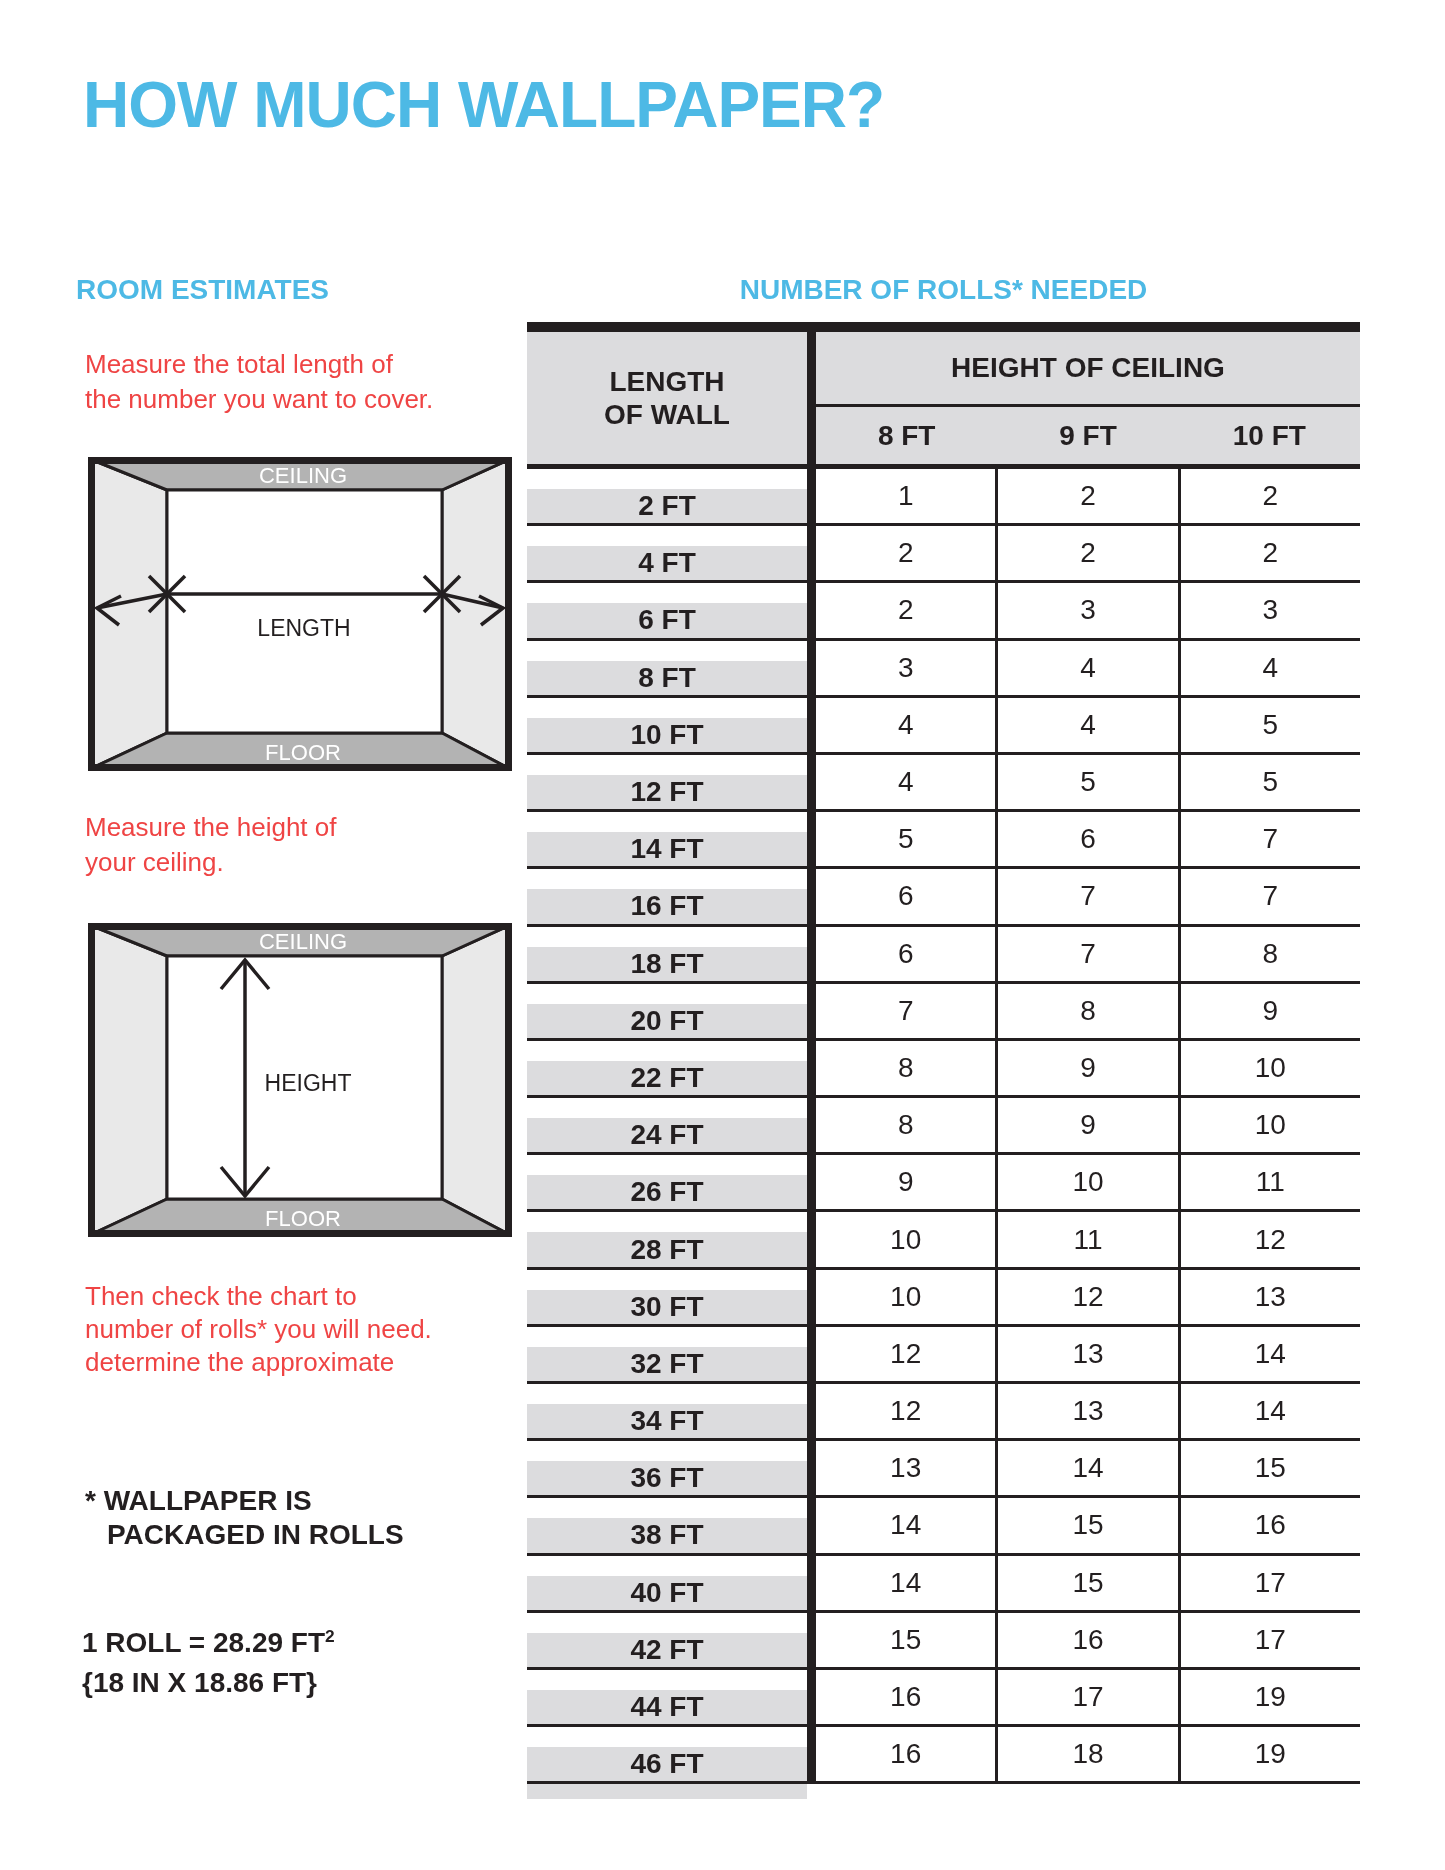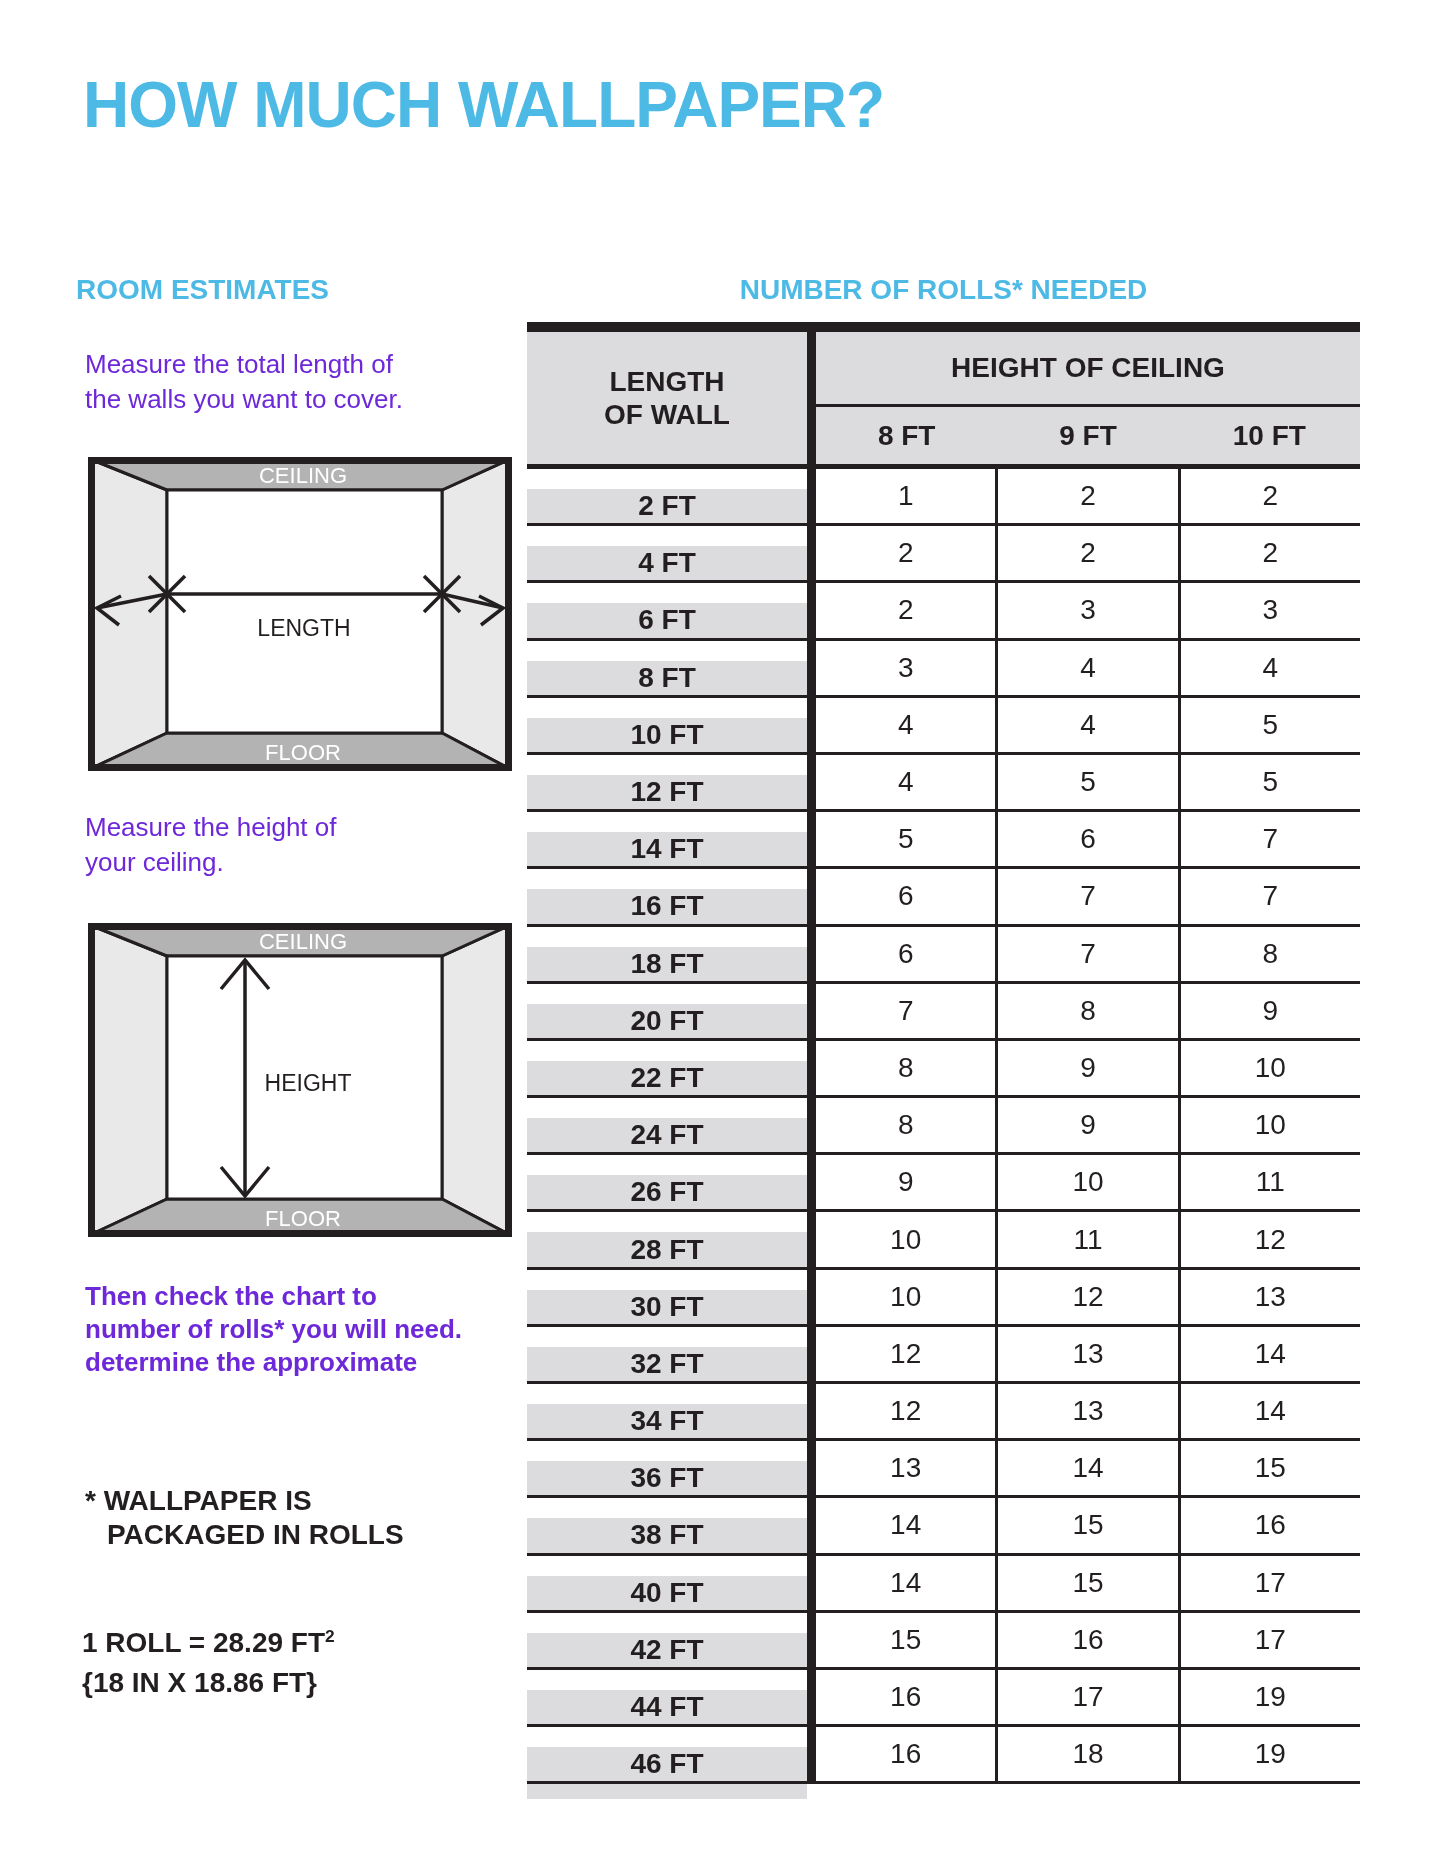--- a/index.html
+++ b/index.html
@@ -12,21 +12,21 @@
   .abs{position:absolute;}
 
   
   .page-title{
     left:83px;top:68px;font-size:64px;font-weight:bold;letter-spacing:-1px;
     color:#4db9e5;white-space:nowrap;
   }
   .section-heading{
     font-size:28px;font-weight:bold;color:#4db9e5;white-space:nowrap;
   }
-  .body-text{font-size:26px;line-height:35px;color:#6d28d9;}
+  .body-text{font-size:26px;line-height:35px;color:#ef4444;}
   .footnote{
     left:85px;top:1484px;font-size:28px;font-weight:bold;line-height:34px;
   }
   .footnote .indent{padding-left:22px;}
   .roll-info{
     left:82px;top:1585px;font-size:28px;font-weight:bold;line-height:40px;margin-top:38px;
   }
   .roll-info sup{font-size:0.62em;vertical-align:super;line-height:0;}
 
   
@@ -69,21 +69,21 @@
 </style>
 </head>
 <body>
 
 <div class="abs page-title">HOW MUCH WALLPAPER?</div>
 
 <div class="abs section-heading" style="left:76px;top:274px;">ROOM ESTIMATES</div>
 
 <div class="abs body-text" style="left:85px;top:347px;">
   <div>Measure the total length of</div>
-  <div>the walls you want to cover.</div>
+  <div>the number you want to cover.</div>
 </div>
 
 <svg class="diagram" style="top:457px;" viewBox="0 0 424 314">
   <polygon points="2,2 79,33 79,276 2,312" fill="#e9e9e9" stroke="#231f20" stroke-width="3"></polygon>
   <polygon points="422,2 354,33 354,276 422,312" fill="#e9e9e9" stroke="#231f20" stroke-width="3"></polygon>
   <polygon points="2,2 422,2 354,33 79,33" fill="#b3b3b3" stroke="#231f20" stroke-width="3"></polygon>
   <polygon points="2,312 79,276 354,276 422,312" fill="#b3b3b3" stroke="#231f20" stroke-width="3"></polygon>
   <rect x="79" y="33" width="275" height="243" fill="#ffffff" stroke="#231f20" stroke-width="3"></rect>
   <rect x="3.5" y="3.5" width="417" height="307" fill="none" stroke="#231f20" stroke-width="7"></rect>
   <g stroke="#231f20" stroke-width="3.5" fill="none">
@@ -117,21 +117,21 @@
   <g stroke="#231f20" stroke-width="3.5" fill="none">
     <line x1="157" y1="38" x2="157" y2="272"></line>
     <polyline points="133,66 157,37 181,66"></polyline>
     <polyline points="133,244 157,273 181,244"></polyline>
   </g>
   <text x="215" y="26" font-size="22" fill="#ffffff" text-anchor="middle">CEILING</text>
   <text x="215" y="303" font-size="22" fill="#ffffff" text-anchor="middle">FLOOR</text>
   <text x="220" y="168" font-size="23" fill="#231f20" text-anchor="middle">HEIGHT</text>
 </svg>
 
-<div class="abs body-text" style="left:85px;top:1280px;line-height:33px;font-weight:bold;">
+<div class="abs body-text" style="left:85px;top:1280px;line-height:33px;">
   <div>Then check the chart to</div>
   <div>number of rolls* you will need.</div>
   <div>determine the approximate</div>
 </div>
 
 <div class="abs footnote">
   <div>* WALLPAPER IS</div>
   <div class="indent">PACKAGED IN ROLLS</div>
 </div>
 

